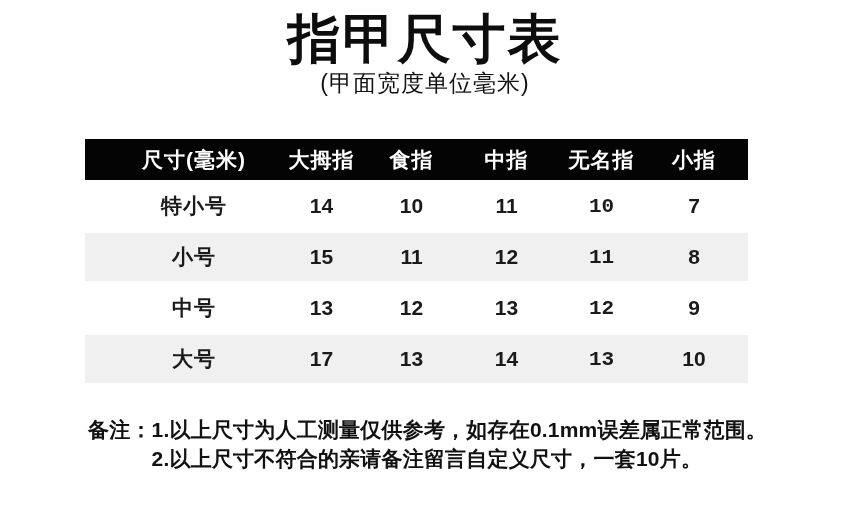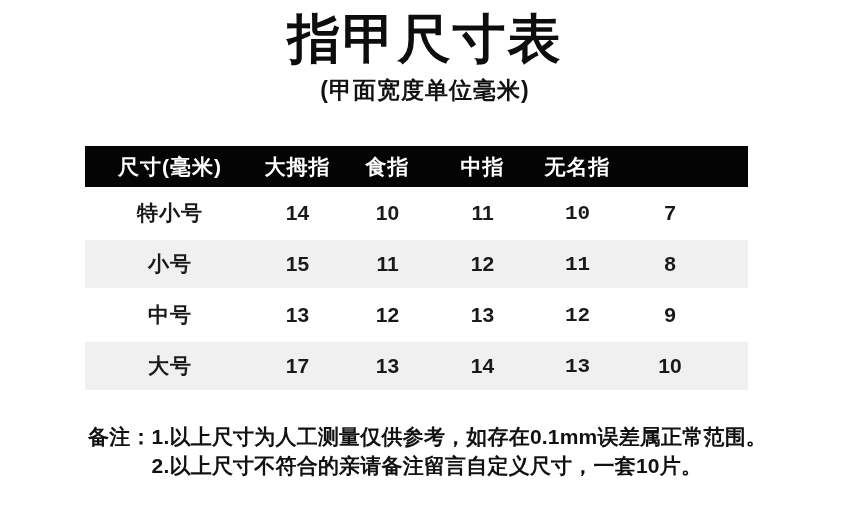--- a/index.html
+++ b/index.html
@@ -23,38 +23,39 @@
   .title {
     margin: 12px 0 0 0;
     text-align: center;
     font-size: 53px;
     line-height: 1.0;
     font-weight: 900;
     letter-spacing: 2px;
     color: #0d0d0d;
   }
   .subtitle {
-    margin-top: 14px;
+    margin-top: 7px;
     text-align: center;
     font-size: 23px;
     line-height: 1.0;
-    font-weight: 700;
+    font-weight: 400;
     letter-spacing: 1px;
     color: #111111;
   }
   .size-table {
     margin: 44px 0 0 85px;
     width: 663px;
   }
   .t-row {
     display: flex;
     align-items: center;
     height: 48px;
     margin-bottom: 3px;
     background: #ffffff;
+    padding-left: 24px;
   }
   .t-row.stripe {
     background: #f0f0f0;
   }
   .t-row.t-head {
     height: 41px;
     margin-bottom: 2px;
     background: #040404;
     color: #ffffff;
   }
@@ -98,20 +99,21 @@
   <div class="subtitle">(甲面宽度单位毫米)</div>
 
   <div class="size-table">
 
     <div class="t-row t-head">
       <span class="cell c0">尺寸(毫米)</span>
       <span class="cell c1">大拇指</span>
       <span class="cell c2">食指</span>
       <span class="cell c3">中指</span>
       <span class="cell c4">无名指</span>
+      <span class="cell c5">小指</span>
     </div>
 
     <div class="t-row">
       <span class="cell c0">特小号</span>
       <span class="cell c1 num">14</span>
       <span class="cell c2 num">10</span>
       <span class="cell c3 num">11</span>
       <span class="cell c4 num">10</span>
       <span class="cell c5 num">7</span>
     </div>

